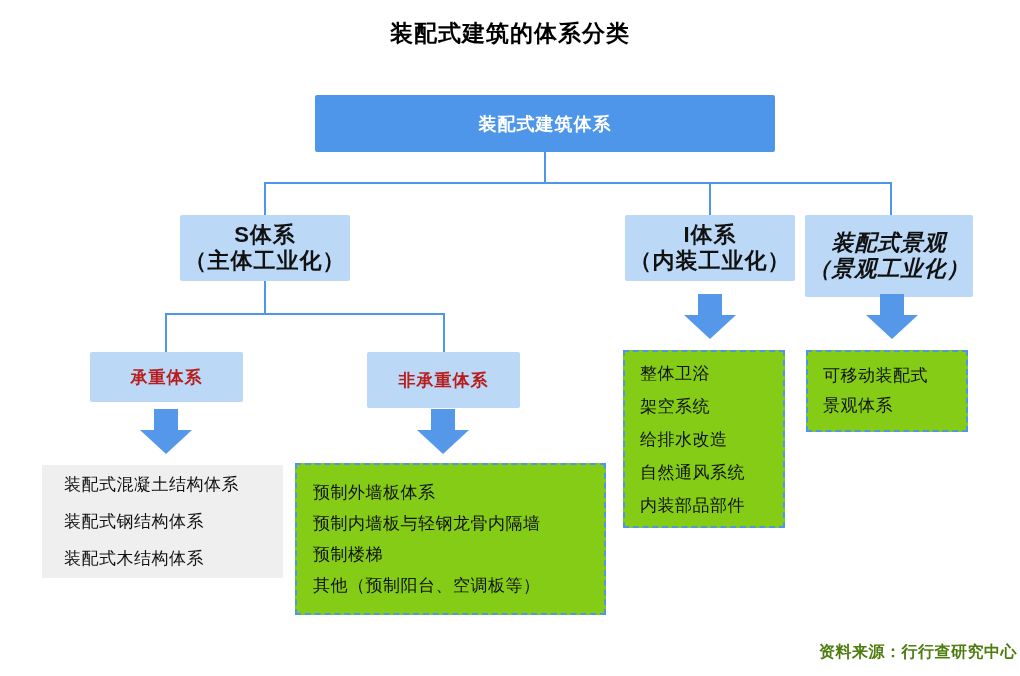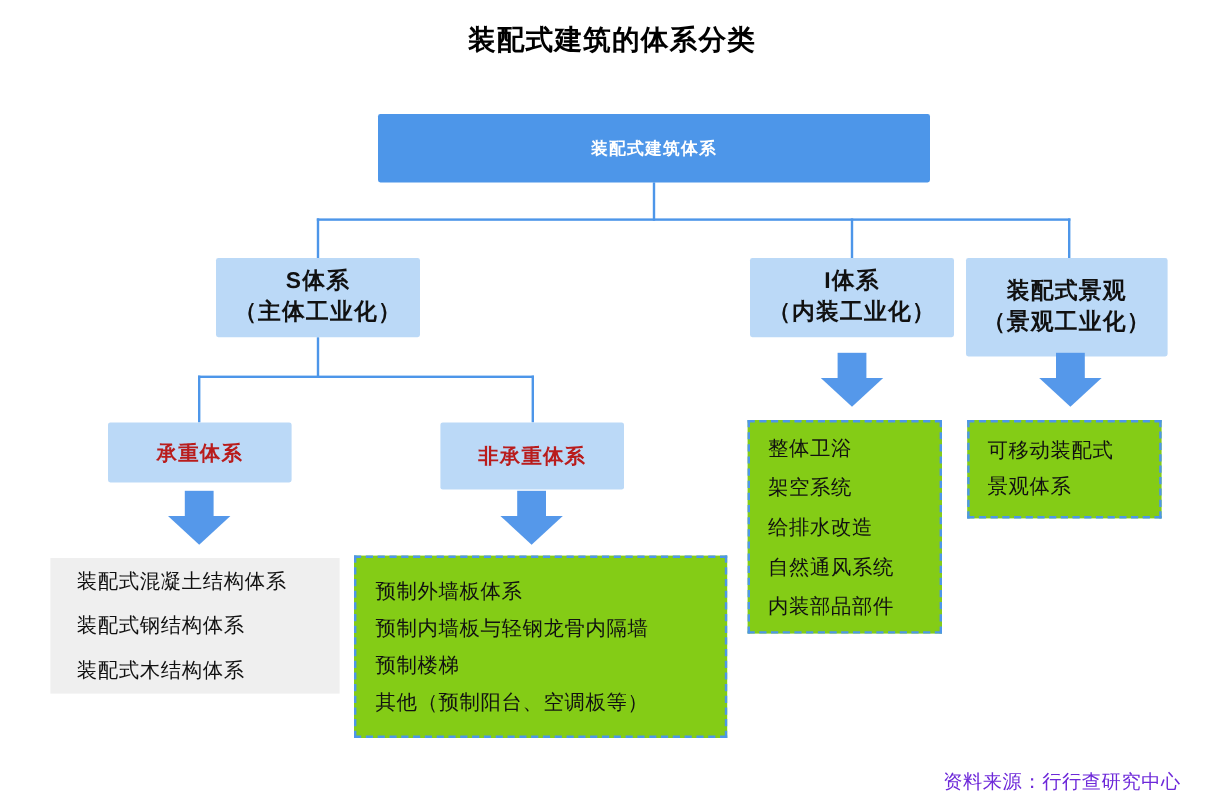--- a/index.html
+++ b/index.html
@@ -32,35 +32,35 @@
     flex-direction: column;
     align-items: center;
     justify-content: center;
     text-align: center;
     border-radius: 2px;
   }
   .root-node {
     left: 315px; top: 95px; width: 460px; height: 57px;
     background: #4D96E9;
     color: #ffffff;
-    font-size: 14px;
+    font-size: 18px;
     font-weight: bold;
     letter-spacing: 1px;
   }
   .branch-node {
     background: #BBD9F7;
     color: #111111;
-    font-size: 19px;
+    font-size: 22px;
     font-weight: bold;
     line-height: 26px;
     letter-spacing: 1px;
   }
   .branch-s { left: 180px; top: 215px; width: 170px; height: 66px; }
   .branch-i { left: 625px; top: 215px; width: 170px; height: 66px; }
-  .branch-l { left: 805px; top: 215px; width: 168px; height: 82px; }
+  .branch-l { left: 805px; top: 215px; width: 168px; height: 82px; font-style: italic; }
   .sub-node {
     background: #BBD9F7;
     color: #b91c1c;
     font-size: 17px;
     font-weight: bold;
     letter-spacing: 1px;
   }
   .sub-bearing { left: 90px; top: 352px; width: 153px; height: 50px; }
   .sub-nonbearing { left: 367px; top: 352px; width: 153px; height: 56px; }
 
@@ -118,25 +118,25 @@
   }
   .leaf-interior .leaf-line { line-height: 33px; }
   .leaf-landscape {
     left: 806px; top: 350px; width: 162px; height: 82px;
     padding-left: 15px;
   }
   .leaf-landscape .leaf-line { line-height: 30px; }
 
   .source-note {
     position: absolute;
-    right: 36px;
+    right: 3px;
     top: 642px;
     font-size: 16px;
-    font-weight: normal;
-    color: #6d28d9;
+    font-weight: bold;
+    color: #4d7c0f;
     letter-spacing: 0.5px;
   }
 </style>
 </head>
 <body>
 
 <div class="canvas">
 
   <div class="title">装配式建筑的体系分类</div>
 

